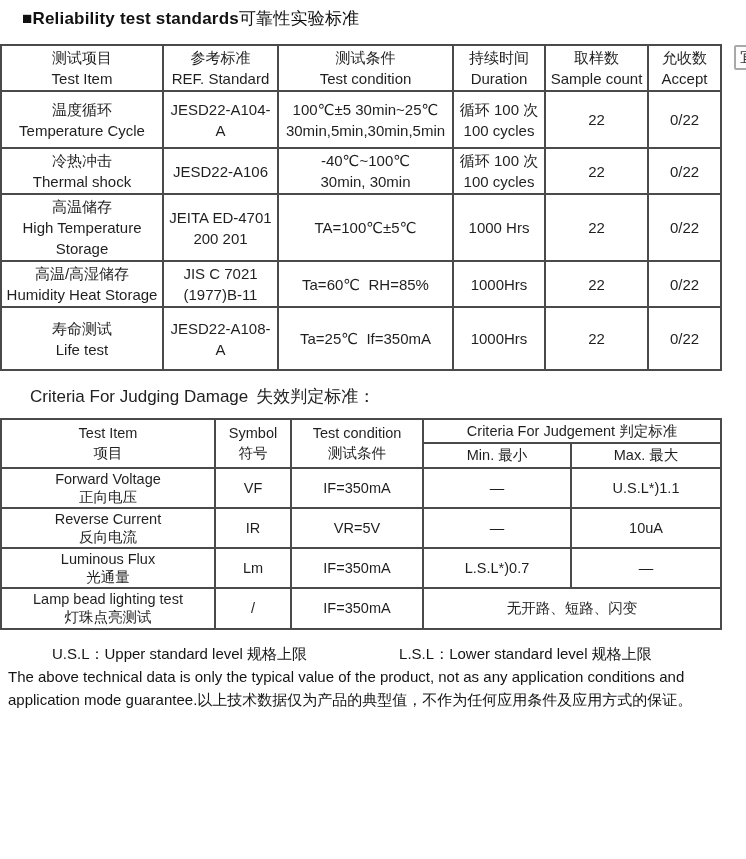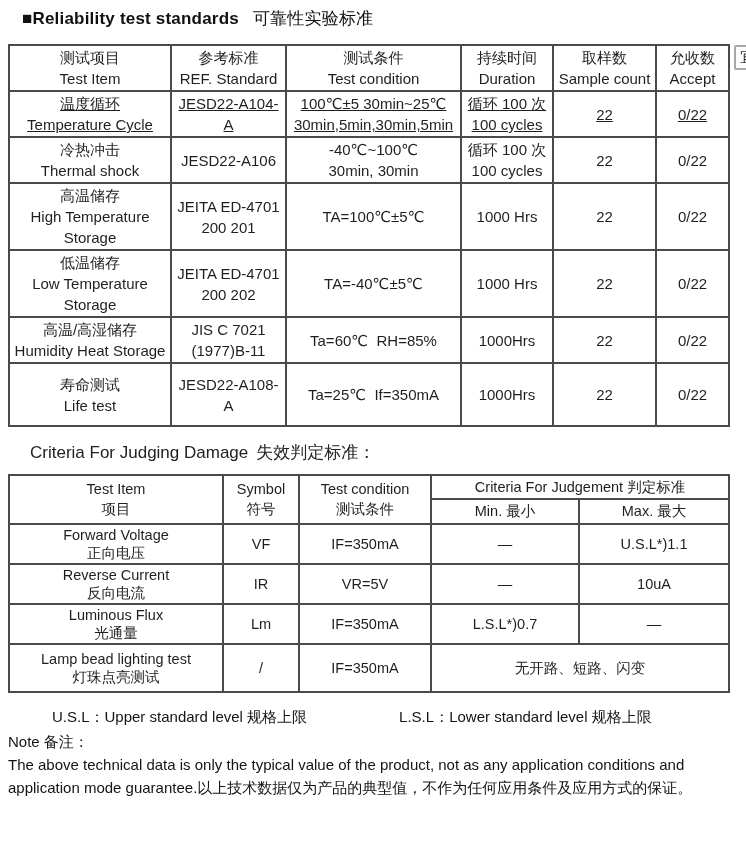--- a/index.html
+++ b/index.html
@@ -5,46 +5,46 @@
   html,body{margin:0;padding:0;}
   body{
     width:746px;height:859px;background:#ffffff;position:relative;
     font-family:"Liberation Sans","DejaVu Sans",sans-serif;
     color:#1f1f1f;-webkit-font-smoothing:antialiased;overflow:hidden;
   }
   .title{
     margin:0;padding:7px 0 0 22px;font-size:17px;font-weight:700;
     letter-spacing:0.2px;color:#111;
   }
-  .title .zh{font-weight:400;margin-left:14px;font-family:"Liberation Serif","DejaVu Serif",serif;}
-  table{border-collapse:collapse;table-layout:fixed;margin-left:8px;}
+  .title .zh{font-weight:400;margin-left:0;font-family:"Liberation Serif","DejaVu Serif",serif;}
+  table{border-collapse:collapse;table-layout:fixed;}
   td,th{
     border:2px solid #4a4a4a;text-align:center;vertical-align:middle;
     padding:1px 2px;font-weight:400;white-space:pre-line;line-height:1.4;
   }
   
   .t1{width:720px;margin-top:14px;font-size:15px;}
   .t1 thead tr{height:44px;}
-  .t1 tbody tr.r0{height:46px;text-decoration:underline;}
+  .t1 tbody tr.r0{height:57px;}
   .t1 tbody tr.r1{height:42px;}
   .t1 tbody tr.r2{height:62px;}
   .t1 tbody tr.r3{height:64px;}
   .t1 tbody tr.r4{height:41px;}
   .t1 tbody tr.r5{height:63px;}
   .t1 tbody tr.r6{height:66px;}
   
   .criteria-heading{
     margin:14px 0 10px 30px;font-size:17px;font-weight:400;color:#222;
   }
   .criteria-heading .zh{margin-left:8px;}
   
   .t2{width:720px;font-size:14.5px;}
   .t2 thead tr{height:24px;}
   .t2 tbody tr{height:37px;}
-  .t2 tbody tr.r3{height:48px;}
+  .t2 tbody tr.r3{height:40px;}
   .t2 .item-cell{line-height:1.25;}
   
   .footer{margin:12px 8px 0 8px;font-size:15px;line-height:23px;color:#141414;}
   .levels-line{padding-left:44px;}
   .levels-line .lsl{margin-left:92px;}
   .note-label{margin-top:2px;}
   .note-text{margin:0;width:735px;}
   
   .edge-fragment{
     position:absolute;top:45px;right:0;width:12px;height:28px;overflow:hidden;
@@ -116,31 +116,20 @@
         <td>高温储存
 High Temperature
 Storage</td>
         <td>JEITA ED-4701
 200 201</td>
         <td>TA=100℃±5℃</td>
         <td>1000 Hrs</td>
         <td>22</td>
         <td>0/22</td>
       </tr>
-      <tr class="r3">
-        <td>低温储存
-Low Temperature
-Storage</td>
-        <td>JEITA ED-4701
-200 202</td>
-        <td>TA=-40℃±5℃</td>
-        <td>1000 Hrs</td>
-        <td>22</td>
-        <td>0/22</td>
-      </tr>
       <tr class="r4">
         <td>高温/高湿储存
 Humidity Heat Storage</td>
         <td>JIS C 7021
 (1977)B-11</td>
         <td>Ta=60℃&nbsp;&nbsp;RH=85%</td>
         <td>1000Hrs</td>
         <td>22</td>
         <td>0/22</td>
       </tr>
@@ -212,17 +201,16 @@
 灯珠点亮测试</td>
         <td>/</td>
         <td>IF=350mA</td>
         <td colspan="2">无开路、短路、闪变</td>
       </tr>
     </tbody>
   </table>
 
   <div class="footer">
     <div class="levels-line"><span class="usl">U.S.L：Upper standard level  规格上限</span><span class="lsl">L.S.L：Lower standard level  规格上限</span></div>
-    <div class="note-label">Note 备注：</div>
     <p class="note-text">The above technical data is only the typical value of the product, not as any application conditions and application mode guarantee.以上技术数据仅为产品的典型值，不作为任何应用条件及应用方式的保证。</p>
   </div>
 
 </div>
 
 </body></html>

